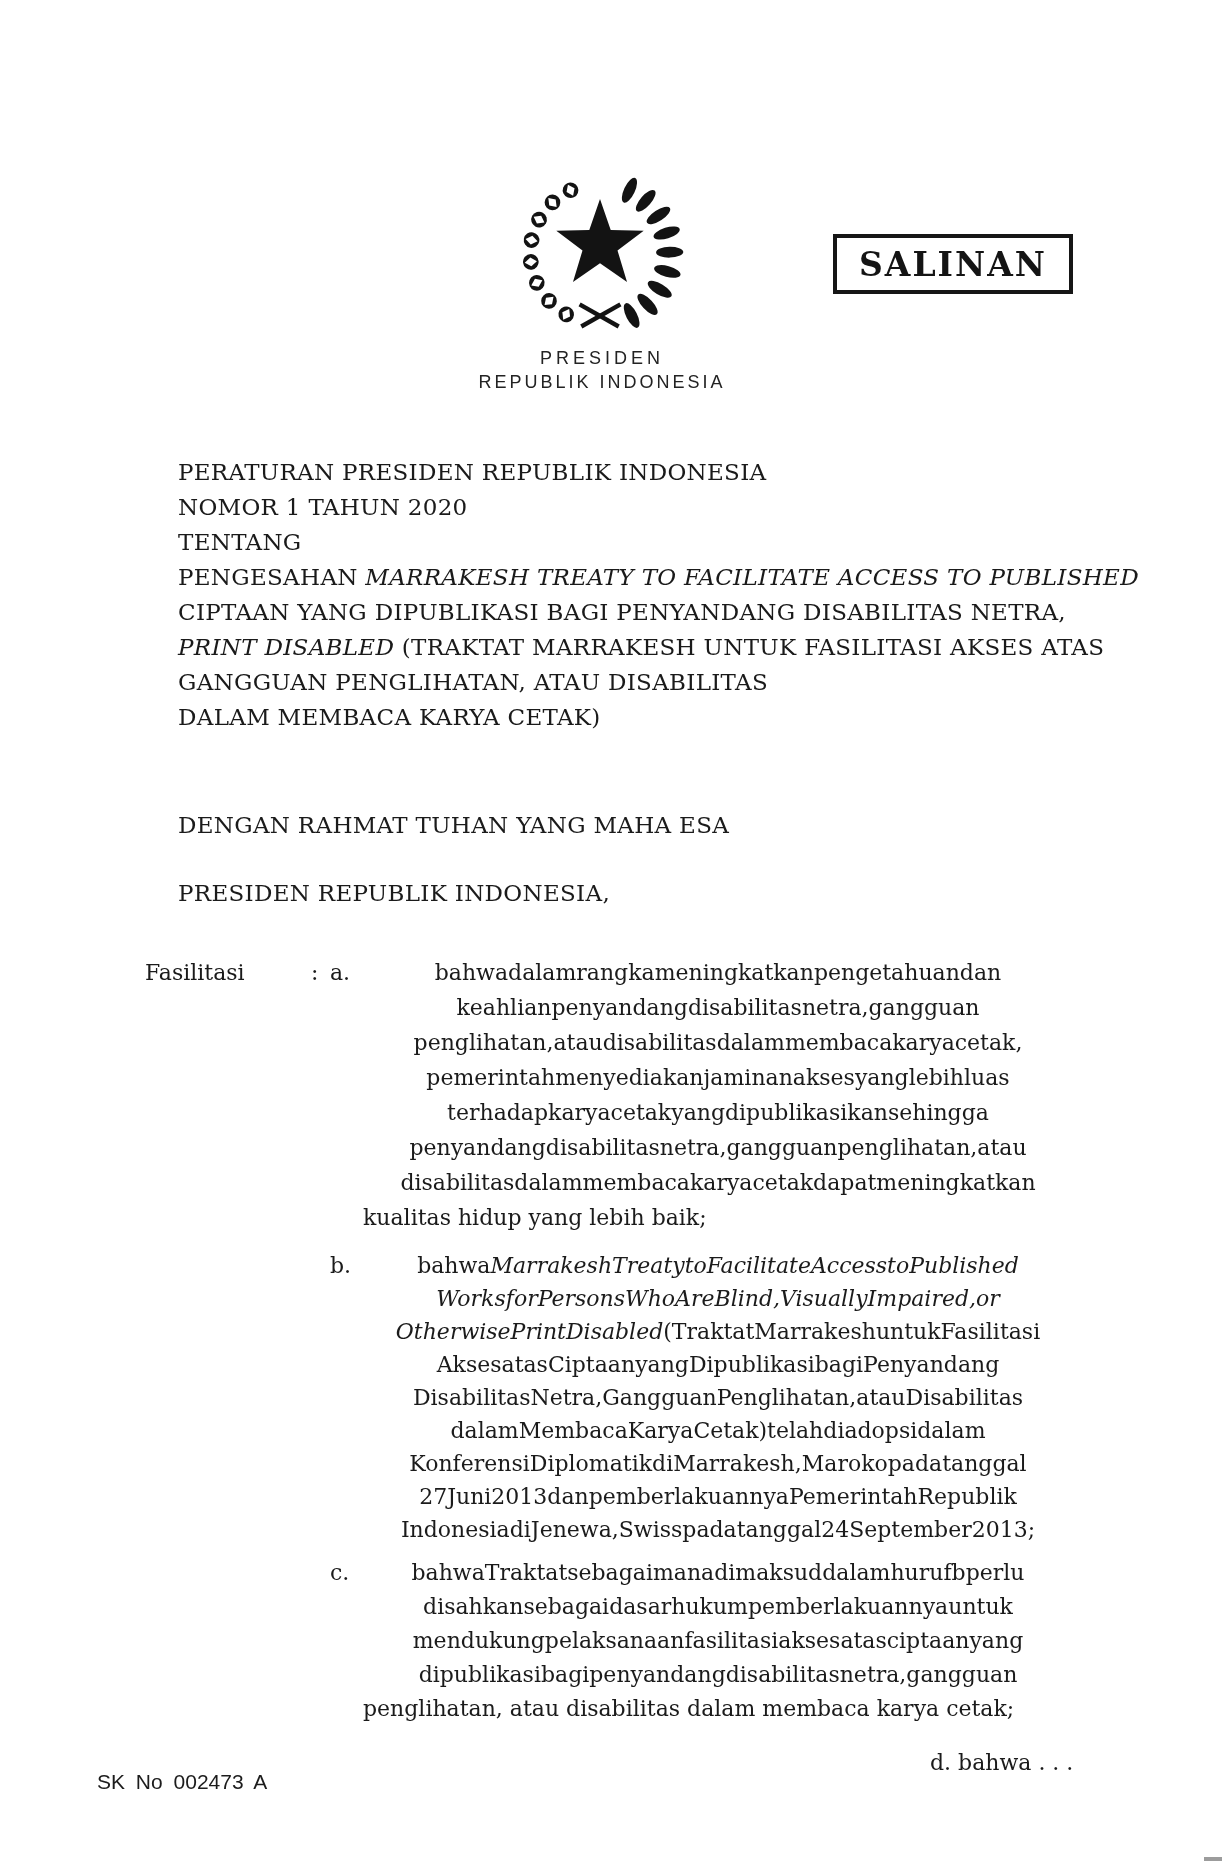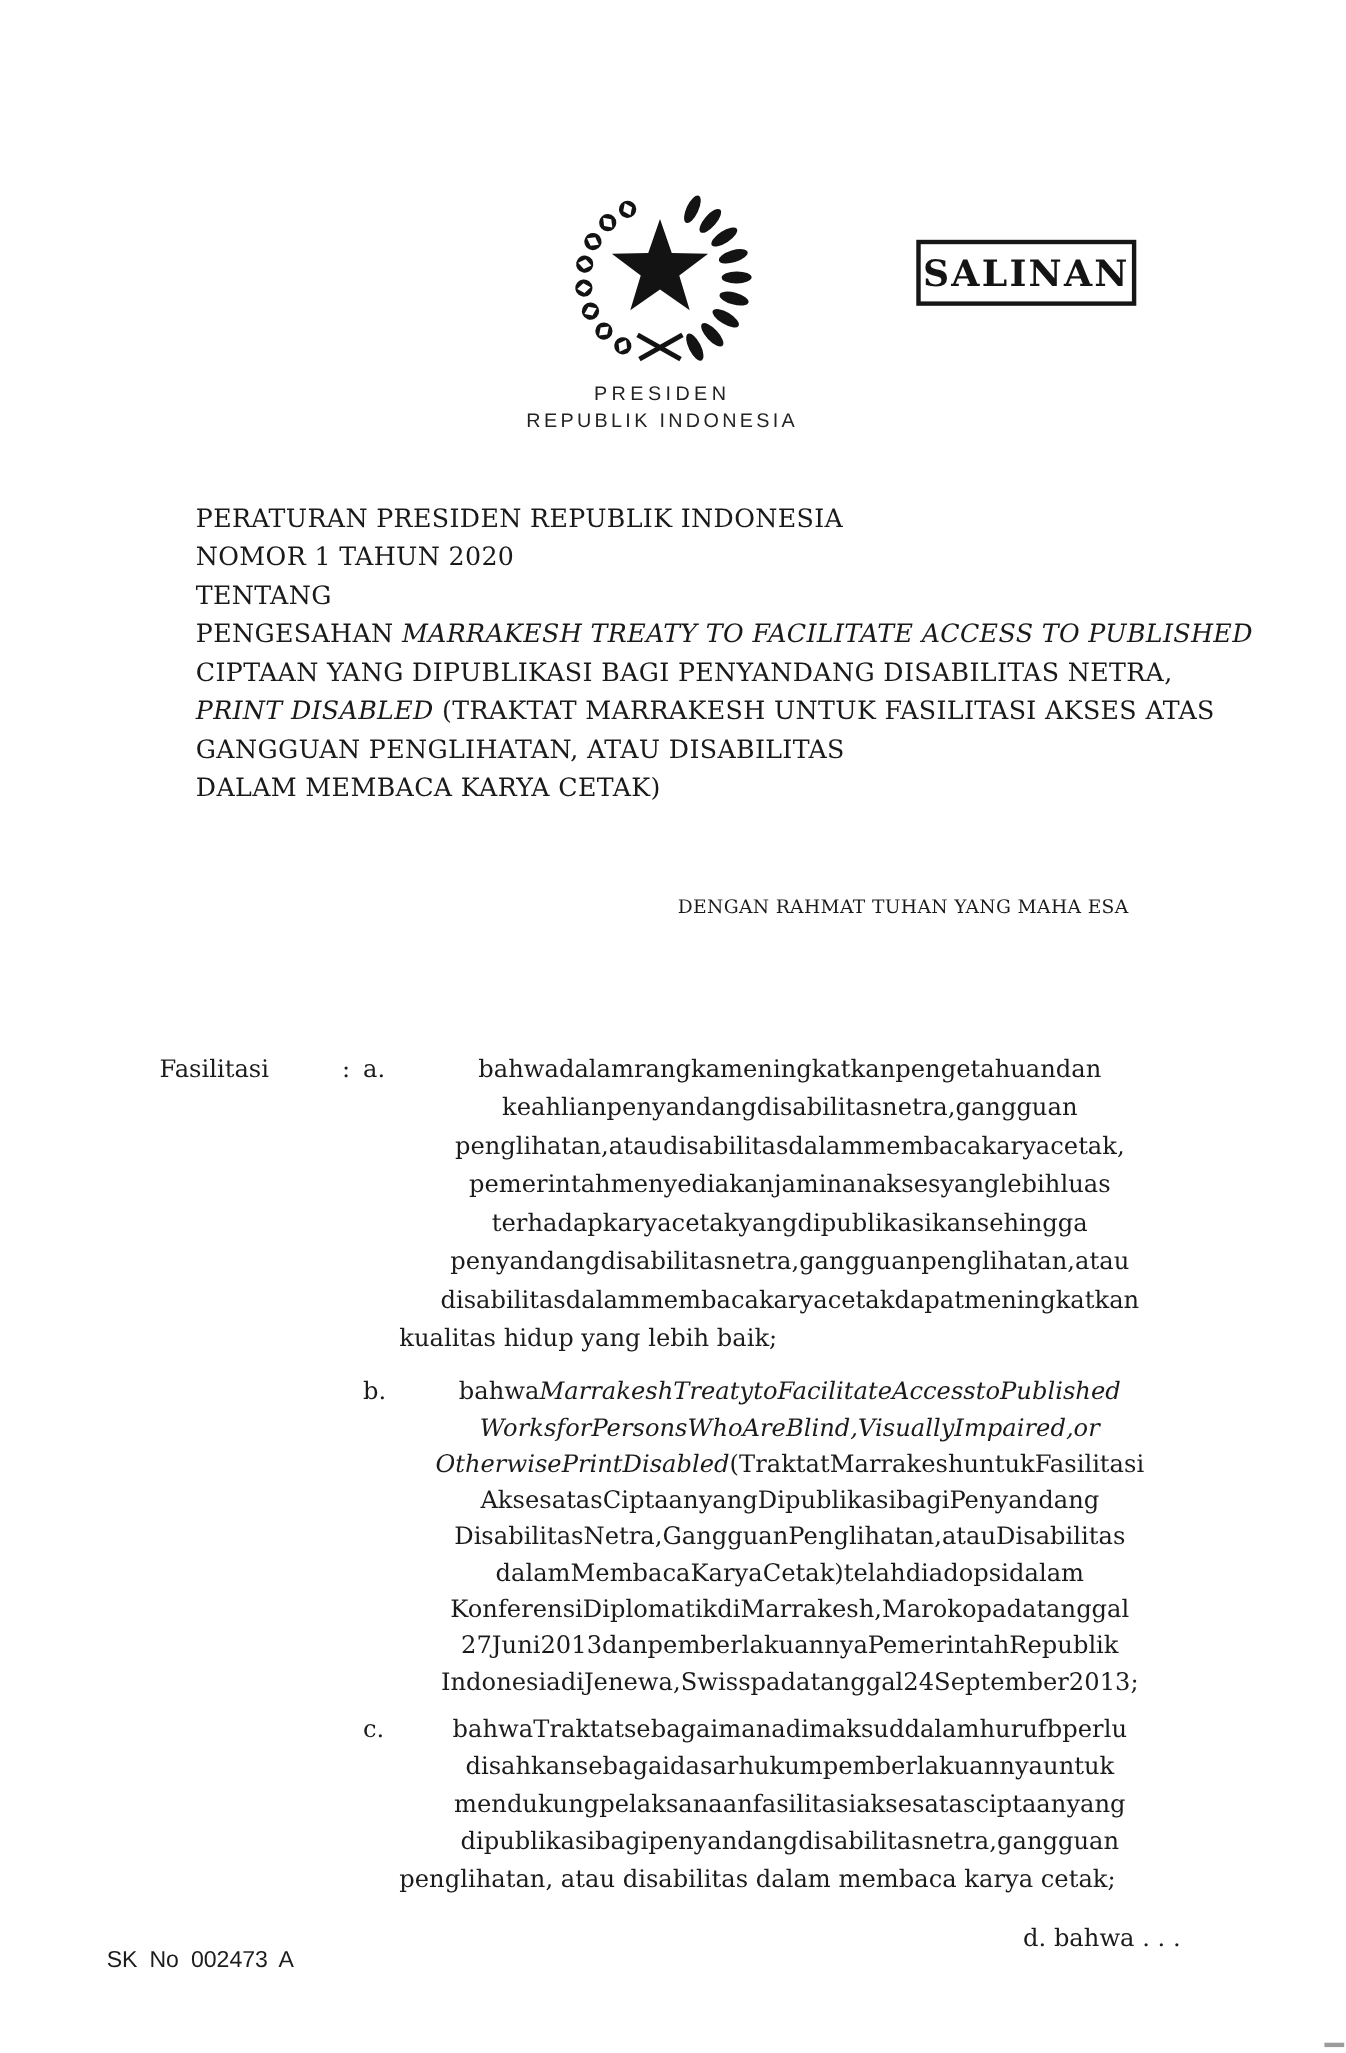--- a/index.html
+++ b/index.html
@@ -2,37 +2,37 @@
 <html><head>
 <meta charset="utf-8">
 <style>
   *{box-sizing:border-box;margin:0;padding:0}
   html,body{background:#ffffff}
   .page{position:relative;width:1224px;height:1866px;background:#fff;color:#1b1b1b;
         font-family:"DejaVu Serif","Liberation Serif",serif;overflow:hidden}
   .abs{position:absolute}
 
   
-  .stamp{left:833px;top:218px;width:200px;height:60px;border:4px solid #161616;
+  .stamp{left:833px;top:234px;width:240px;height:60px;border:4px solid #161616;
          display:flex;align-items:center;justify-content:center}
   .stamp-text{font-weight:bold;font-size:33px;letter-spacing:2px;color:#141414}
 
   
   .emblem{left:515px;top:162px;width:170px;height:176px}
 
   
   .letterhead{left:302px;top:347px;width:600px;text-align:center;
               font-family:"Liberation Sans",sans-serif;color:#232323}
   .lh1{font-size:18px;letter-spacing:4px;line-height:23px}
   .lh2{font-size:18px;letter-spacing:3px;line-height:24px}
 
   
   .title-block{left:178px;top:455px;width:848px;font-size:23px;color:#1a1a1a}
   .tline{height:35px;line-height:35px;text-align:left;white-space:nowrap;letter-spacing:.3px}
-  .cline{left:178px;width:848px;text-align:right;font-size:17px;line-height:35px;
+  .cline{left:178px;width:848px;text-align:left;font-size:23px;line-height:35px;
          white-space:nowrap;letter-spacing:.3px}
   .inv{top:808px}
   .auth{top:876px}
 
   
   .m-label{left:145px;top:955px;font-size:22px;line-height:35px}
   .m-colon{left:311px;top:955px;font-size:22px;line-height:35px}
   .letter{left:330px;font-size:22px}
   .la{top:955px;line-height:35px}
   .lb{top:1249px;line-height:33px}
@@ -124,20 +124,21 @@
     <div class="tline"><span>NOMOR</span> <span>1</span> <span>TAHUN</span> <span>2020</span></div>
     <div class="tline"><span>TENTANG</span></div>
     <div class="tline"><span>PENGESAHAN</span> <span class="it">MARRAKESH</span> <span class="it">TREATY</span> <span class="it">TO</span> <span class="it">FACILITATE</span> <span class="it">ACCESS</span> <span class="it">TO</span> <span class="it">PUBLISHED</span></div>
     <div class="tline"><span>CIPTAAN</span> <span>YANG</span> <span>DIPUBLIKASI</span> <span>BAGI</span> <span>PENYANDANG</span> <span>DISABILITAS</span> <span>NETRA,</span></div>
     <div class="tline"><span class="it">PRINT</span> <span class="it">DISABLED</span> <span>(TRAKTAT</span> <span>MARRAKESH</span> <span>UNTUK</span> <span>FASILITASI</span> <span>AKSES</span> <span>ATAS</span></div>
     <div class="tline"><span>GANGGUAN</span> <span>PENGLIHATAN,</span> <span>ATAU</span> <span>DISABILITAS</span></div>
     <div class="tline"><span>DALAM</span> <span>MEMBACA</span> <span>KARYA</span> <span>CETAK)</span></div>
   </div>
 
   <div class="abs cline inv">DENGAN RAHMAT TUHAN YANG MAHA ESA</div>
+  <div class="abs cline auth">PRESIDEN REPUBLIK INDONESIA,</div>
 
   <div class="abs m-label">Fasilitasi</div>
   <div class="abs m-colon">:</div>
 
   <div class="abs letter la">a.</div>
   <div class="abs pbody ba">
     <div class="bline jline">
         <span>bahwa</span>
         <span>dalam</span>
         <span>rangka</span>

